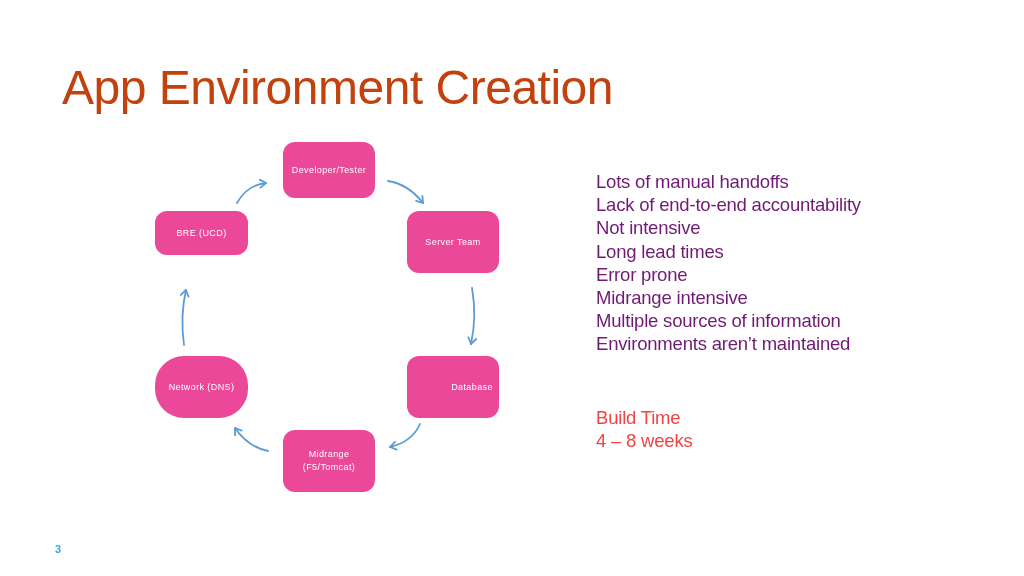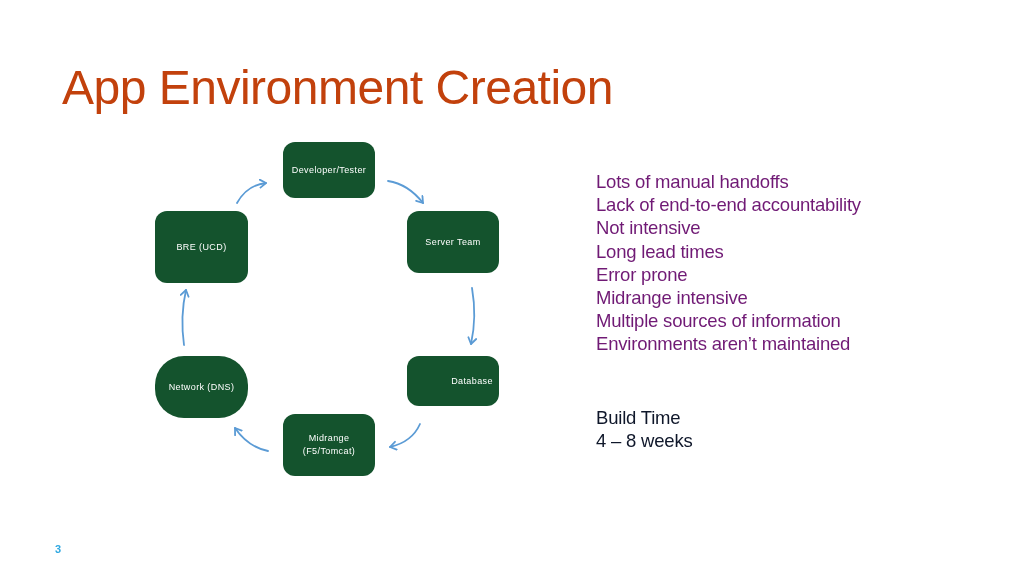--- a/index.html
+++ b/index.html
@@ -11,43 +11,43 @@
   .title {
     position: absolute; left: 62px; top: 60px;
     font-size: 48px; font-weight: 300; color: #c2410c;
     letter-spacing: -0.5px; white-space: nowrap;
   }
 
   .diagram { position: absolute; left: 140px; top: 130px; width: 380px; height: 380px; }
   .arrows { position: absolute; left: 0; top: 0; width: 380px; height: 380px; }
 
   .node {
-    position: absolute; background: #14532d; border-radius: 12px;
+    position: absolute; background: #ec4899; border-radius: 12px;
     display: flex; align-items: center; justify-content: center;
     text-align: center;
   }
   .node span {
     color: #ffffff; font-size: 9px; letter-spacing: 0.4px;
     line-height: 13px; white-space: pre-line;
   }
   .node-developer { left: 143px; top: 12px;  width: 92px; height: 56px; }
   .node-server    { left: 267px; top: 81px;  width: 92px; height: 62px; text-align: center; }
-  .node-database  { left: 267px; top: 226px; width: 92px; height: 50px; padding-left: 38px; }
-  .node-midrange  { left: 143px; top: 284px; width: 92px; height: 62px; }
+  .node-database  { left: 267px; top: 226px; width: 92px; height: 62px; padding-left: 38px; }
+  .node-midrange  { left: 143px; top: 300px; width: 92px; height: 62px; }
   .node-network   { left: 15px;  top: 226px; width: 93px; height: 62px; border-radius: 29px; }
-  .node-bre       { left: 15px;  top: 81px;  width: 93px; height: 72px; }
+  .node-bre       { left: 15px;  top: 81px;  width: 93px; height: 44px; }
 
   .issues {
     position: absolute; left: 596px; top: 170px;
     font-size: 18.5px; line-height: 23.2px; color: #701a75;
     letter-spacing: -0.2px;
   }
   .build-time {
     position: absolute; left: 596px; top: 406px;
-    font-size: 18.5px; line-height: 23.2px; color: #0f172a;
+    font-size: 18.5px; line-height: 23.2px; color: #ef4444;
     letter-spacing: -0.2px;
   }
   .page-number {
     position: absolute; left: 55px; top: 543px;
     font-size: 11px; font-weight: bold; color: #2FA8E1;
   }
 </style>
 </head>
 <body>
 

